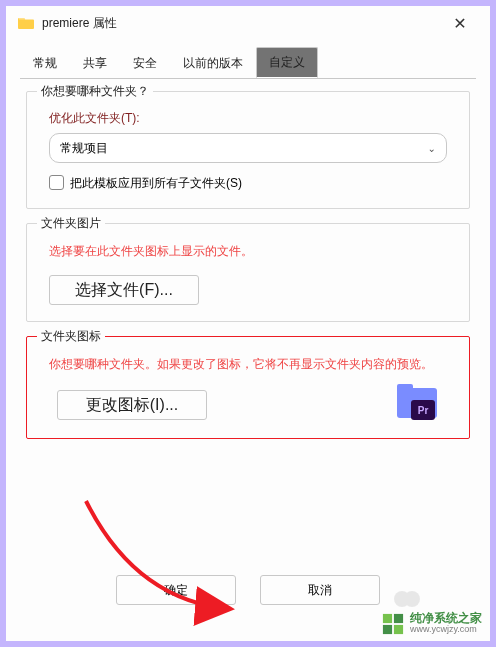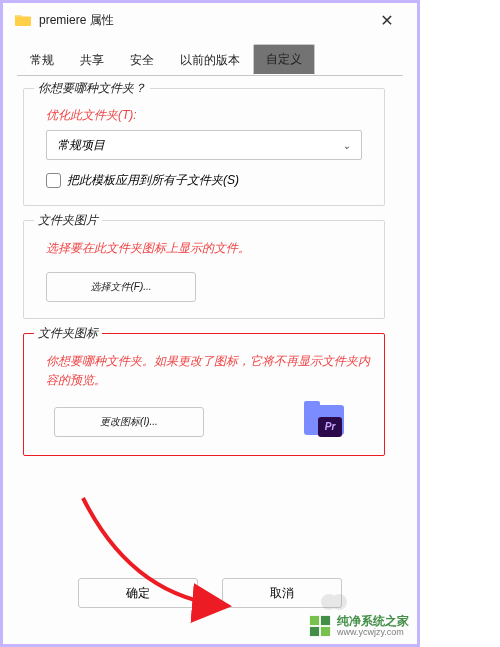--- a/index.html
+++ b/index.html
@@ -8,24 +8,24 @@
     width: 500px;
     height: 647px;
     font-family: "Microsoft YaHei", "Segoe UI", sans-serif;
     font-size: 12px;
     color: #000;
     background: #fff;
     overflow: hidden;
     position: relative;
   }
   .window {
-    width: 420px;
+    width: 496px;
     height: 647px;
     background: #fdfdfd;
-    border: 3px solid #c4b5fd;
+    border: 6px solid #c4b5fd;
     position: relative;
   }
   .titlebar {
     height: 34px;
     display: flex;
     align-items: center;
     padding: 0 8px 0 12px;
     background: #fdfdfd;
   }
   .title-icon {
@@ -64,22 +64,21 @@
     border: 1px solid #c8c8c8;
     border-bottom: 1px solid #fff;
     border-radius: 2px 2px 0 0;
   }
   .tabline {
     margin: 0 14px;
     border-top: 1px solid #c8c8c8;
   }
 
   .content {
-    padding: 12px 32px 10px 20px;
-    font-style: italic;
+    padding: 12px 20px 10px 20px;
   }
 
   .groupbox {
     border: 1px solid #d8d8d8;
     border-radius: 2px;
     padding: 14px 14px 16px 14px;
     margin-bottom: 14px;
     position: relative;
   }
   .groupbox.highlight {
@@ -89,79 +88,79 @@
     position: absolute;
     top: -9px;
     left: 10px;
     background: #fdfdfd;
     padding: 0 4px;
     font-size: 12px;
     color: #222;
   }
   .field-label {
     font-size: 12px;
-    color: #ef4444;
+    color: #7f1d1d;
     margin: 4px 0 6px 8px;
   }
   .select {
     margin: 0 8px 12px 8px;
     height: 30px;
     border: 1px solid #c8c8c8;
-    border-radius: 2px;
+    border-radius: 10px;
     display: flex;
     align-items: center;
     padding: 0 10px;
     background: #fff;
     justify-content: space-between;
   }
   .chev {
     font-size: 10px; color: #555;
   }
   .checkbox-row {
-    display: flex; align-items: center; gap: 6px;
+    display: flex; align-items: flex-start; gap: 6px;
     margin: 0 0 0 8px;
   }
   .cb {
     width: 15px; height: 15px;
     border: 1px solid #888;
     border-radius: 3px;
     background: #fff;
   }
 
   .std-btn {
     min-width: 150px;
     height: 30px;
     border: 1px solid #c8c8c8;
     background: #fdfdfd;
     border-radius: 3px;
     display: inline-flex;
     align-items: center;
     justify-content: center;
-    font-size: 10px;
+    font-size: 16px;
     color: #222;
     margin: 6px 0 0 8px;
   }
 
   .folder-icon-row {
     display: flex;
     align-items: center;
     gap: 32px;
     margin: 8px 0 0 8px;
   }
   .desc-text {
     font-size: 12px;
     color: #ef4444;
     line-height: 1.6;
     margin: 4px 0 8px 8px;
   }
   .pr-icon {
     width: 40px; height: 40px;
     position: relative;
     margin-left: auto;
-    margin-right: 26px;
+    margin-right: 18px;
   }
   .pr-folder-back {
     position:absolute; left:0; top:6px; width:40px; height:30px;
     background:#7a8cff; border-radius:3px;
   }
   .pr-folder-tab {
     position:absolute; left:0; top:2px; width:16px; height:8px;
     background:#7a8cff; border-radius:2px 2px 0 0;
   }
   .pr-square {
@@ -201,21 +200,21 @@
     left: 70px;
     top: 485px;
     pointer-events: none;
   }
 
   .watermark {
     position: absolute;
     right: 8px;
     bottom: 6px;
     display: flex;
-    align-items: center;
+    align-items: flex-end;
     gap: 6px;
     opacity: 0.95;
   }
   .wm-logo {
     width: 22px; height: 22px;
   }
   .wm-text {
     display:flex; flex-direction:column; line-height:1.1;
   }
   .wm-text .l1 { font-size: 12px; color:#3a8a3e; font-weight:600; }

